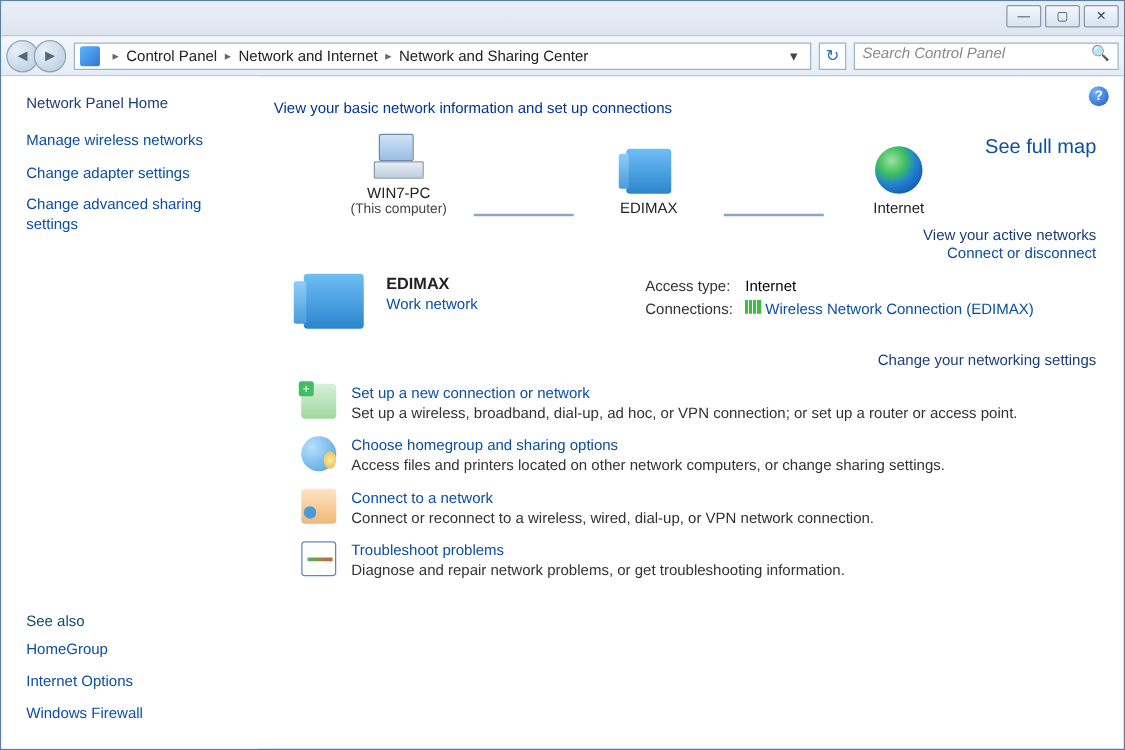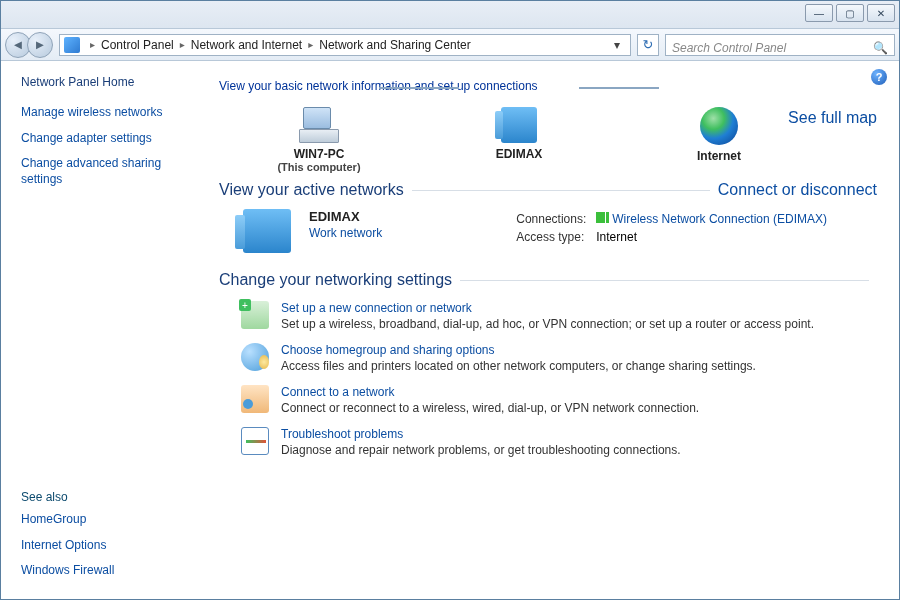--- a/index.html
+++ b/index.html
@@ -13,53 +13,53 @@
   
   .toolbar { height: 32px; background: linear-gradient(#f4f8fd,#e4ecf5); border-bottom: 1px solid #b8c8d8; display:flex; align-items:center; padding: 0 4px; gap:6px; }
   .nav-arrows { display:flex; }
   .nav-circle { width:26px; height:26px; border-radius:50%; background: radial-gradient(circle at 30% 30%, #e8f0fa, #b7cadd); border:1px solid #8fa3b8; display:flex; align-items:center; justify-content:center; color:#55687a; font-size:13px; }
   .nav-circle + .nav-circle { margin-left:-4px; }
   .breadcrumb { flex:1; height:22px; background:#fff; border:1px solid #9fb2c5; display:flex; align-items:center; font-size:12px; color:#222; padding:0 4px; gap:2px; }
   .crumb-icon { width:16px; height:16px; display:inline-block; background:linear-gradient(135deg,#5fb3ff,#2e7ad1); border-radius:2px; margin-right:4px; }
   .crumb-sep { color:#666; padding:0 4px; font-size:10px; }
   .crumb-drop { margin-left:auto; padding:0 6px; color:#444; }
   .refresh-btn { width:22px; height:22px; border:1px solid #9fb2c5; background:#fff; display:flex; align-items:center; justify-content:center; color:#2e6db3; font-size:13px;}
-  .search { width:230px; height:22px; border:1px solid #9fb2c5; background:#fff; display:flex; align-items:flex-end; padding:0 6px; font-size:12px; color:#888; font-style:italic; position:relative;}
+  .search { width:212px; height:22px; border:1px solid #9fb2c5; background:#fff; display:flex; align-items:flex-start; padding:0 6px; font-size:12px; color:#888; font-style:italic; position:relative;}
   .search-icon { position:absolute; right:6px; color:#5a7fa0; font-style:normal; }
   
   
   .main { display:flex; height: calc(600px - 28px - 32px - 2px); }
   .sidebar { width:206px; background:#fff; padding:14px 14px 10px 20px; display:flex; flex-direction:column; font-size:12px; }
   .sidebar-home { color:#1a3e78; font-size:12px; margin-bottom:16px; }
   .side-link { color:#0c4ea2; margin-bottom:10px; cursor:pointer; line-height:1.3; }
   .see-also { margin-top:auto; }
   .see-also-header { color:#0c4a6e; margin-bottom:8px; margin-top:35px; }
   
   .content { flex:1; padding:12px 22px 10px 12px; overflow:auto; position:relative; }
   .help-icon { position:absolute; top:8px; right:12px; width:16px; height:16px; border-radius:50%; background:radial-gradient(circle at 35% 30%,#6fb4ff,#1e5db8); color:#fff; font-size:11px; font-weight:bold; display:flex; align-items:center; justify-content:center; }
   
   h1.heading { color:#003399; font-size:12px; font-weight:normal; margin:6px 0 14px 0; }
   
-  .net-map { display:flex; align-items:flex-start; gap:0; margin-left:40px; margin-bottom:0;font-weight:bold; }
+  .net-map { display:flex; align-items:flex-end; gap:0; margin-left:40px; margin-bottom:0; }
   .net-node { display:flex; flex-direction:column; align-items:center; width:120px; }
   .net-node .lbl { font-size:12px; color:#222; margin-top:4px; text-align:center; }
   .net-node .sub { font-size:11px; color:#444; }
   .connector { width:80px; height:2px; border-top:2px double #8aa6c2; margin-top:-20px; }
   .full-map { position:absolute; right:22px; top:48px; color:#0c4ea2; font-size:16px; cursor:pointer; }
   
   .icon-pc { width:40px; height:36px; position:relative; }
   .icon-pc::before { content:""; position:absolute; top:0; left:4px; width:26px; height:20px; background:linear-gradient(#cfe3f7,#9bbde0); border:1px solid #6a8bab; border-radius:2px; }
   .icon-pc::after { content:""; position:absolute; bottom:0; left:0; width:38px; height:12px; background:linear-gradient(#e8eef4,#bfcdda); border:1px solid #8a9aad; border-radius:1px; }
   
   .icon-router { width:36px; height:36px; background:linear-gradient(#6fbef5,#2b85cc); border-radius:3px; position:relative; }
   .icon-router::before { content:""; position:absolute; left:-6px; top:4px; width:8px; height:28px; background:linear-gradient(#8dcdf8,#4a9cd9); border-radius:2px; }
   
   .icon-globe { width:38px; height:38px; border-radius:50%; background:radial-gradient(circle at 35% 30%, #9fe0a8 0%, #3fbf5f 30%, #1f7fd4 55%, #0b3f8f 100%); position:relative; }
   
-  .section-row { display:flex; align-items:center; font-size:16px; color:#1a3e78; margin-top:8px; }
+  .section-row { display:flex; align-items:flex-end; font-size:12px; color:#1a3e78; margin-top:8px;flex-direction:column; }
   .section-row .rule { flex:1; height:1px; background:#d7dee6; margin:0 8px; }
   .section-row .action-link { color:#0c4ea2; cursor:pointer; }
   
   .active-net { display:flex; margin:10px 0 8px 24px; gap:18px; }
   .net-icon-big { width:48px; height:44px; }
   .router-big { background:linear-gradient(#6fbef5,#2b85cc); border-radius:3px; position:relative; }
   .router-big::before { content:""; position:absolute; left:-8px; top:6px; width:10px; height:34px; background:linear-gradient(#8dcdf8,#4a9cd9); border-radius:2px; }
   .net-name { font-size:13px; font-weight:bold; color:#222; }
   .net-type { font-size:12px; color:#0c4ea2; cursor:pointer; margin-top:2px; }
   .net-details { margin-left:auto; font-size:12px; margin-right:40px; }
@@ -161,27 +161,27 @@
     <div class="active-net">
       <div class="net-icon-big router-big"></div>
       <div>
         <div class="net-name">EDIMAX</div>
         <div class="net-type">Work network</div>
       </div>
       <div class="net-details">
         <table>
           <tbody>
               <tr>
+            <td class="lbl2">Access type:</td>
+            <td>Internet</td>
+          </tr>
+          <tr>
             <td class="lbl2">Connections:</td>
             <td><span class="signal"></span><span class="link">Wireless Network Connection (EDIMAX)</span></td>
           </tr>
-          <tr>
-            <td class="lbl2">Access type:</td>
-            <td>Internet</td>
-          </tr>
         </tbody>
           </table>
       </div>
     </div>
 
     <div class="section-row" style="margin-top:18px;">
       <span>Change your networking settings</span>
       <div class="rule"></div>
     </div>
 
@@ -204,18 +204,18 @@
         <div class="task-icon ti-connect"></div>
         <div class="task-body">
           <div class="tlink">Connect to a network</div>
           <div class="tdesc">Connect or reconnect to a wireless, wired, dial-up, or VPN network connection.</div>
         </div>
       </div>
       <div class="task">
         <div class="task-icon ti-trouble"></div>
         <div class="task-body">
           <div class="tlink">Troubleshoot problems</div>
-          <div class="tdesc">Diagnose and repair network problems, or get troubleshooting connections.</div>
+          <div class="tdesc">Diagnose and repair network problems, or get troubleshooting information.</div>
         </div>
       </div>
     </div>
   </div>
 </div>
 
 </body></html>

